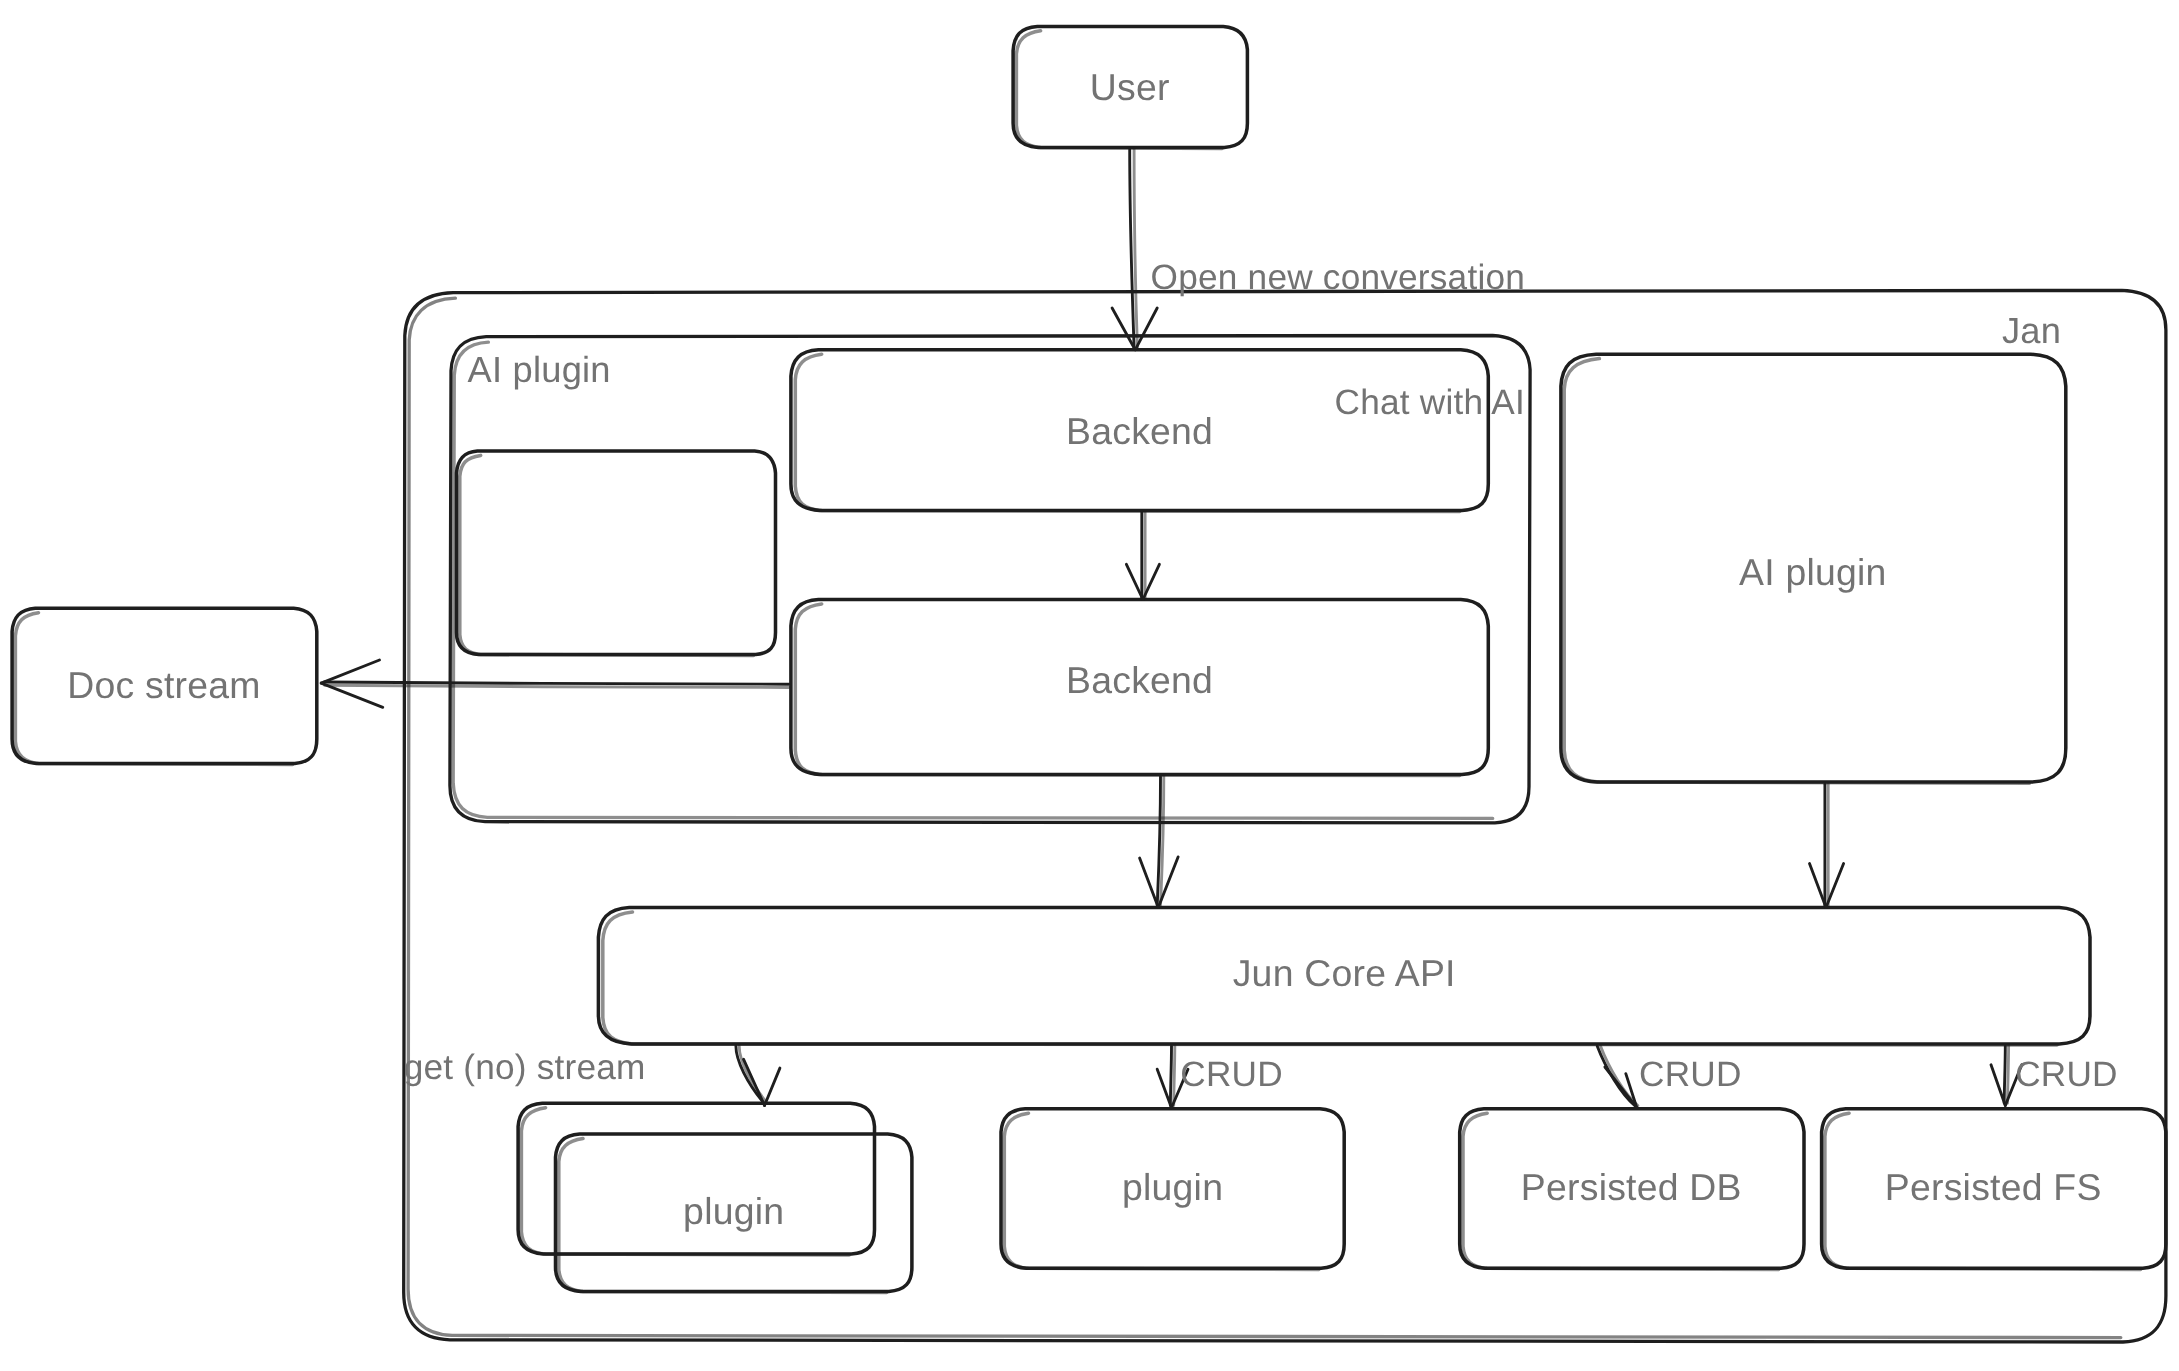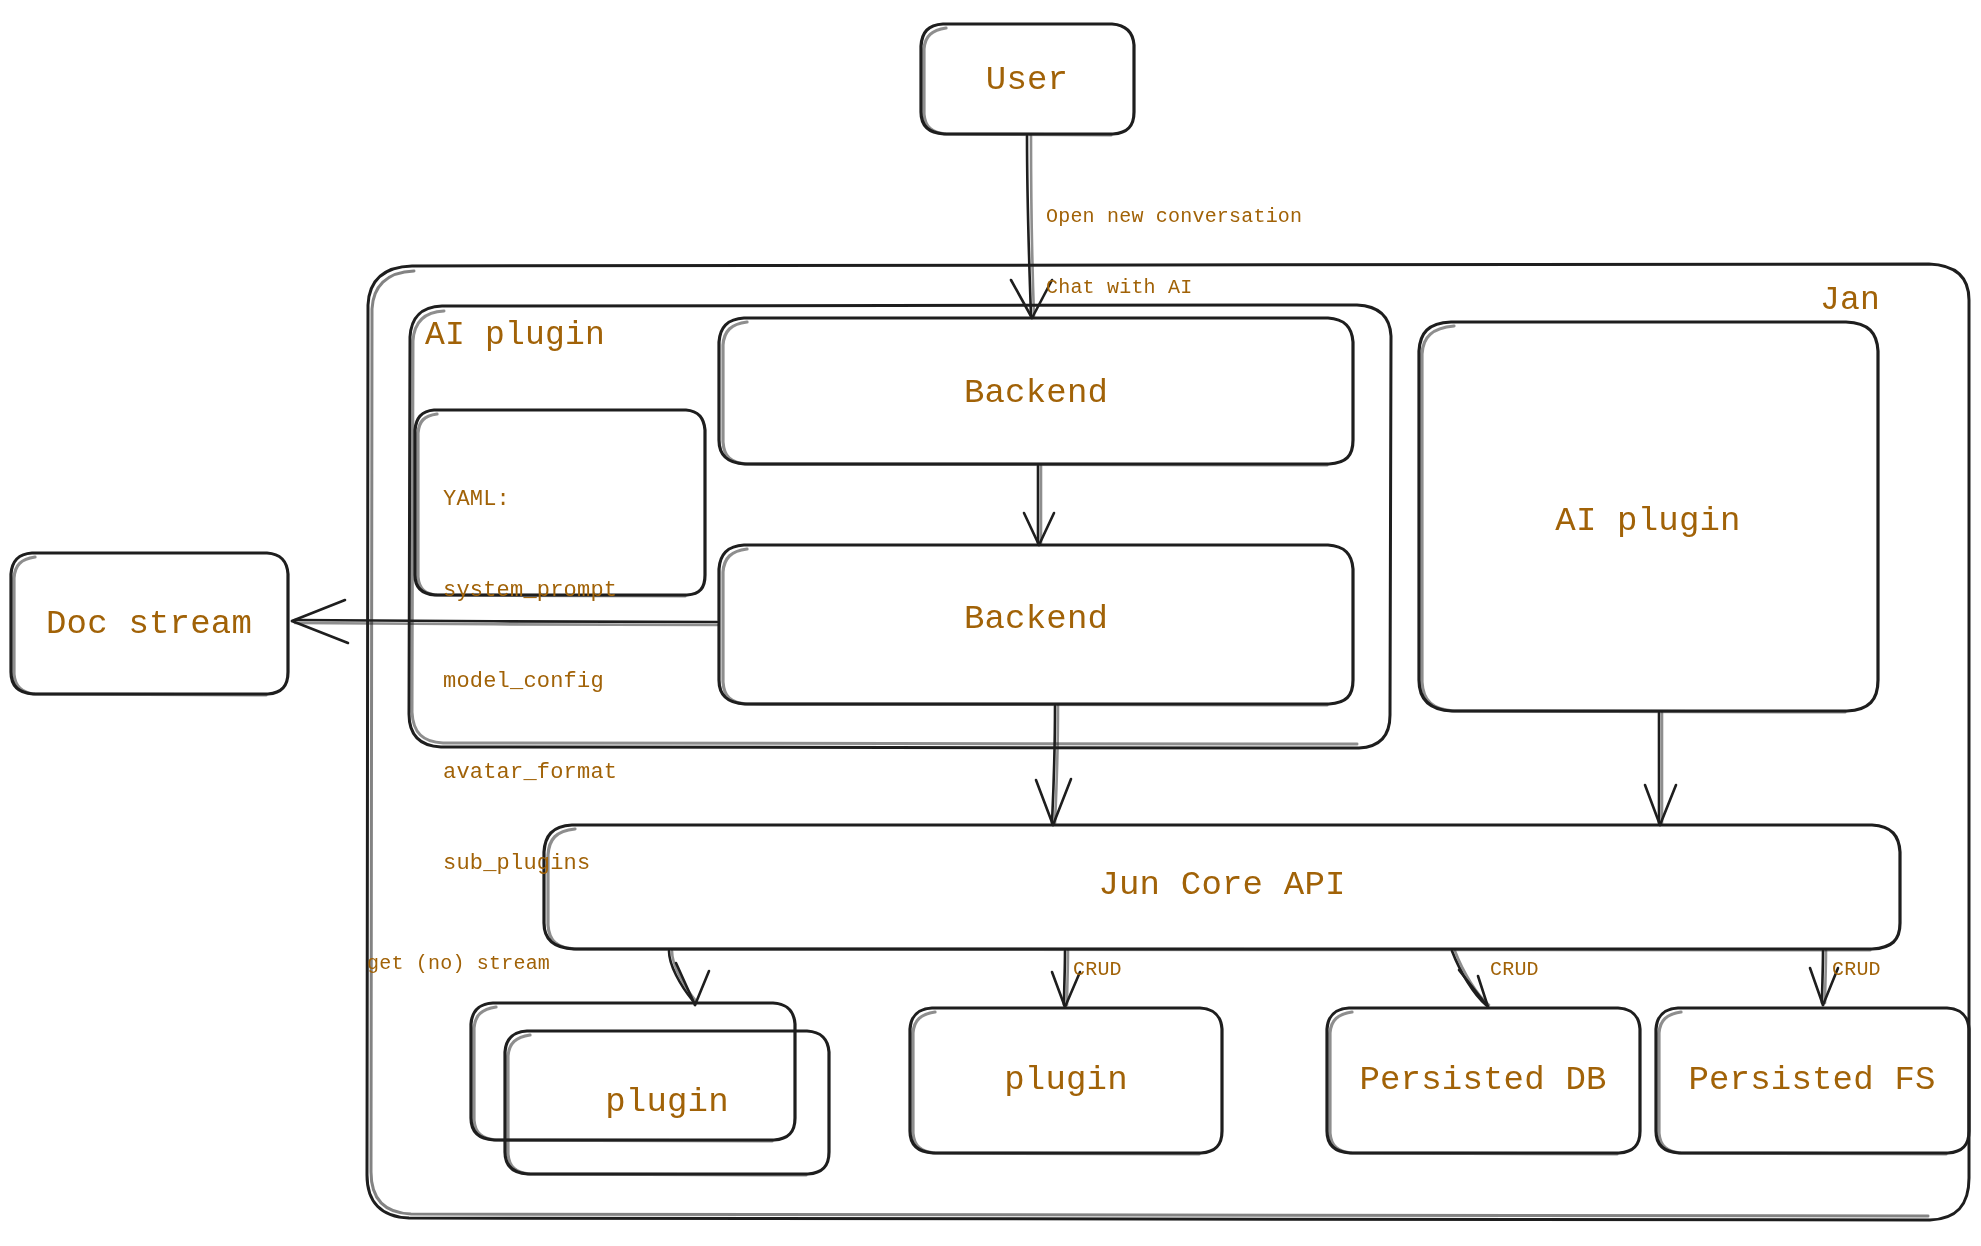--- a/index.html
+++ b/index.html
@@ -28,41 +28,42 @@
     stroke-linecap: round;
     stroke-linejoin: round;
   }
   .node-shape { stroke-width: 3.2; }
   .group-shape { stroke-width: 3.0; }
   .edge-line { stroke-width: 2.6; }
   .edge-head { stroke-width: 2.6; fill: none; }
 
   .lbl {
     position: absolute;
-    color: #a16207;
-    font-family: Liberation Mono, monospace;
+    color: #737373;
+    font-family: Liberation Sans, sans-serif;
     white-space: pre;
     line-height: 1.18;
     letter-spacing: 0.2px;
   }
   .lbl-center {
     text-align: center;
     transform: translate(-50%, -50%);
   }
   .lbl-left {
     text-align: left;
   }
   .t-node {
     font-size: 34px;
   }
   .t-group {
     font-size: 33px;
   }
   .t-edge {
-    font-size: 20px;
+    font-size: 32px;
+    text-align: right;
   }
   .t-yaml {
     font-size: 22px;
     line-height: 1.38;
   }
 </style>
 </head>
 <body>
 
 <div id="canvas-wrap">
@@ -367,27 +368,20 @@
   <div class="lbl lbl-center t-node" style="left:1036px; top:393px;">Backend</div>
 
   <div class="lbl lbl-center t-node" style="left:1036px; top:619px;">Backend</div>
 
   <div class="lbl lbl-center t-node" style="left:1648px; top:521px;">AI plugin</div>
 
   <div class="lbl lbl-center t-node" style="left:149px; top:624px;">Doc stream</div>
 
   <div class="lbl lbl-center t-node" style="left:1222px; top:885px;">Jun Core API</div>
 
-  <div class="lbl lbl-left t-yaml" style="left:443px; top:424px;">
-    <div>YAML:</div>
-    <div>system_prompt</div>
-    <div>model_config</div>
-    <div>avatar_format</div>
-    <div>sub_plugins</div>
-  </div>
 
   <div class="lbl lbl-center t-node" style="left:667px; top:1102px; width:300px;">
     <div>plugin</div>
   </div>
 
   <div class="lbl lbl-center t-node" style="left:1066px; top:1080px; width:300px;">
     <div>plugin</div>
   </div>
 
   <div class="lbl lbl-center t-node" style="left:1483px; top:1080px;">Persisted DB</div>

